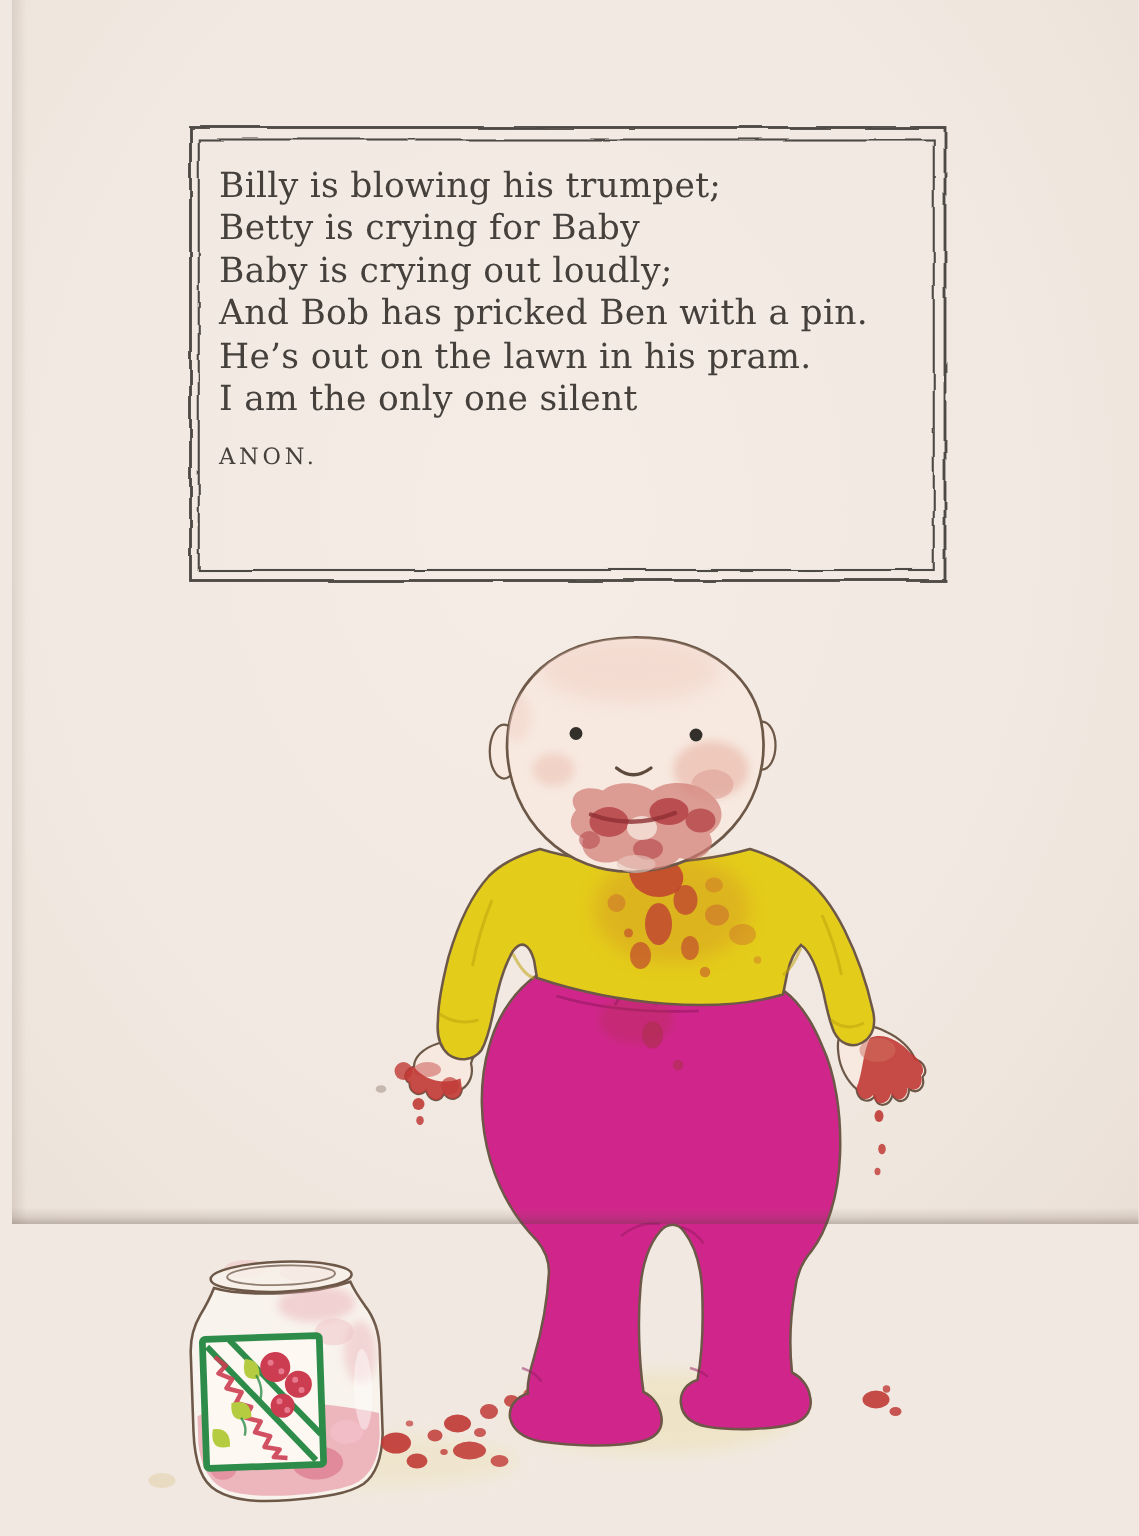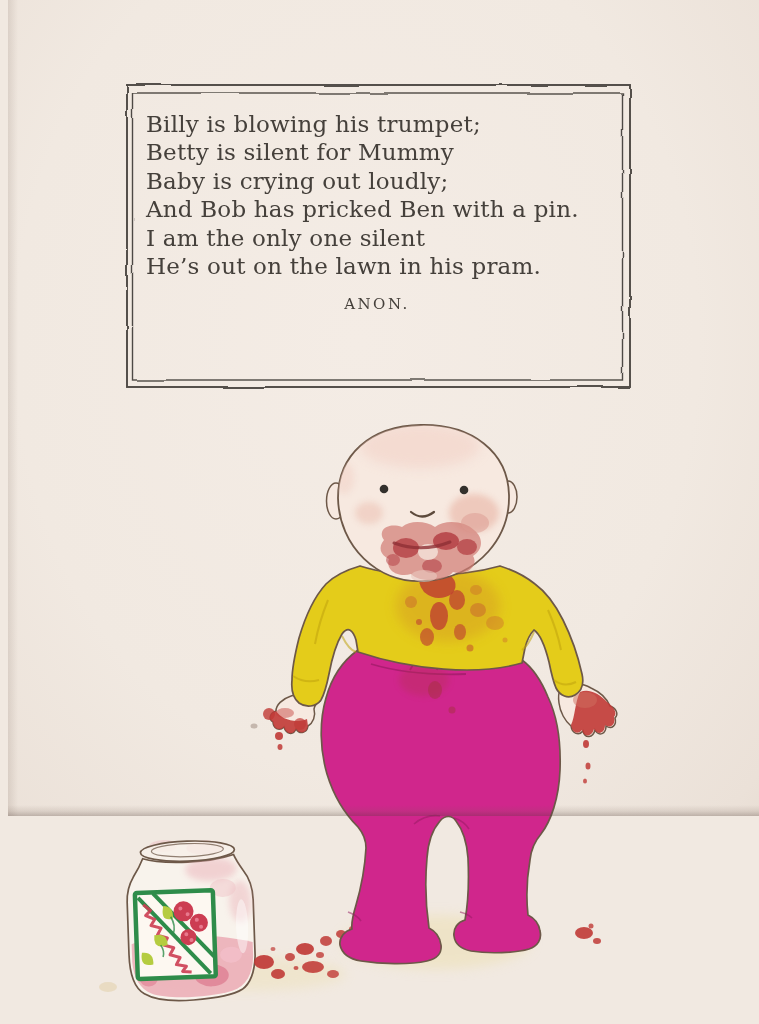--- a/index.html
+++ b/index.html
@@ -31,21 +31,21 @@
   .frame-rect{fill:none;stroke:var(--frame_line,#4e4944);stroke-width:1.9;}
   .frame-rect.thin{stroke-width:1.4;}
   .poem{
     position:absolute;left:21px;top:27px;right:20px;
     color:var(--ink,#45403b);
     font-size:23px;line-height:28.4px;letter-spacing:.2px;
     white-space:nowrap;
   }
   .poem-line{height:28.4px;}
   .poem-attribution{
-    margin-top:10px;text-align:center;padding-right:4px;
+    margin-top:10px;text-align:left;padding-right:4px;
     font-size:15px;letter-spacing:2.5px;color:var(--ink,#45403b);
   }
   .illustration{position:absolute;left:0;top:0;width:759px;height:1024px;}
 
   
   .fill-skin{fill:var(--baby_skin,#f7e9e0);}
   .fill-cheek{fill:var(--baby_cheek,#e7af9f);}
   .fill-sweater{fill:var(--sweater_yellow,#e4cc1a);}
   .fill-pants{fill:var(--pants_magenta,#d0268c);}
   .fill-jam{fill:var(--jam_red,#c03a36);}
@@ -69,25 +69,25 @@
         <filter id="rough" x="-6%" y="-6%" width="112%" height="112%">
           <feTurbulence type="fractalNoise" baseFrequency="0.018 0.05" numOctaves="2" seed="7" result="n"></feTurbulence>
           <feDisplacementMap in="SourceGraphic" in2="n" scale="3"></feDisplacementMap>
         </filter>
       </defs>
       <rect class="frame-rect" x="2" y="2" width="503" height="302" filter="url(#rough)"></rect>
       <rect class="frame-rect thin" x="7.5" y="10" width="490" height="287" filter="url(#rough)"></rect>
     </svg>
     <div class="poem">
       <div class="poem-line">Billy is blowing his trumpet;</div>
-      <div class="poem-line">Betty is silent for Mummy</div>
+      <div class="poem-line">Betty is crying for Baby</div>
       <div class="poem-line">Baby is crying out loudly;</div>
       <div class="poem-line">And Bob has pricked Ben with a pin.</div>
+      <div class="poem-line">He’s out on the lawn in his pram.</div>
       <div class="poem-line">I am the only one silent</div>
-      <div class="poem-line">He’s out on the lawn in his pram.</div>
       <div class="poem-attribution">ANON.</div>
     </div>
   </div>
 
   <svg class="illustration" viewBox="0 0 759 1024" role="img" aria-label="Watercolour illustration of a bald baby in a yellow jumper and bright pink footed trousers, red jam smeared around the mouth, down the chest and over both dripping hands; an open empty jam jar with a berry label stands at the baby’s feet with spilled jam on the ground.">
     <defs>
       <filter id="soft" x="-60%" y="-60%" width="220%" height="220%">
           <feGaussianBlur stdDeviation="3"></feGaussianBlur>
         </filter>
       <filter id="soft2" x="-60%" y="-60%" width="220%" height="220%">

